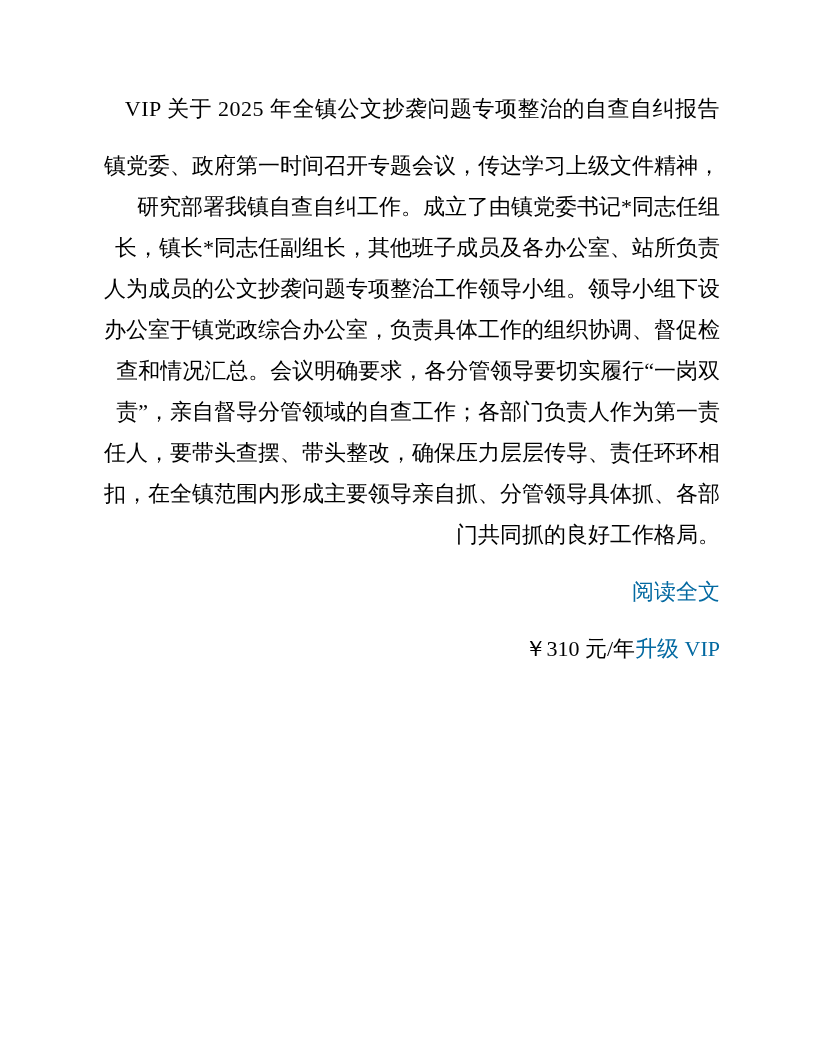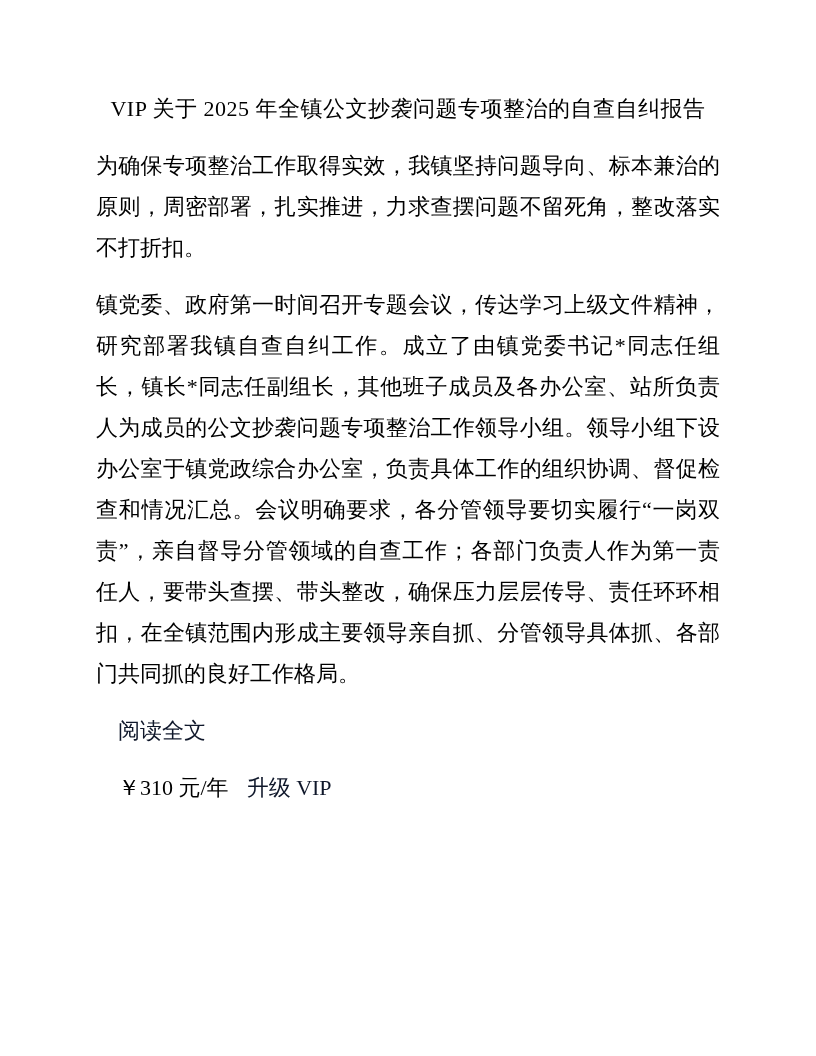--- a/index.html
+++ b/index.html
@@ -17,53 +17,53 @@
     padding: 88px 96px 0 96px;
     font-family: "Liberation Serif", "DejaVu Serif", serif;
     color: #000000;
     overflow: hidden;
   }
   .page p, .page h1 {
     margin: 0 0 16px 0;
     font-size: 22px;
     line-height: 41px;
     font-weight: normal;
+    text-align: right;
   }
   .doc-title {
     text-align: center;
     font-weight: bold;
     letter-spacing: 0.5px;
   }
   .heading {
     text-indent: 22px;
   }
   .body-para {
     text-align: justify;
   }
   .short-line {
     text-indent: 22px;
   }
   .vip-action {
-    margin-left: 18px;
+    margin-left: 0;
   }
   a.plain {
-    color: #0f172a;
+    color: #0369a1;
     text-decoration: none;
     cursor: pointer;
   }
 </style>
 </head>
 <body>
 
 <div class="page" style="background: rgb(255, 255, 255); color: rgb(0, 0, 0);">
 
   <h1 class="doc-title">VIP 关于 2025 年全镇公文抄袭问题专项整治的自查自纠报告</h1>
 
 
-  <p class="body-para">为确保专项整治工作取得实效，我镇坚持问题导向、标本兼治的原则，周密部署，扎实推进，力求查摆问题不留死角，整改落实不打折扣。</p>
 
 
   <p class="body-para">镇党委、政府第一时间召开专题会议，传达学习上级文件精神，研究部署我镇自查自纠工作。成立了由镇党委书记*同志任组长，镇长*同志任副组长，其他班子成员及各办公室、站所负责人为成员的公文抄袭问题专项整治工作领导小组。领导小组下设办公室于镇党政综合办公室，负责具体工作的组织协调、督促检查和情况汇总。会议明确要求，各分管领导要切实履行“一岗双责”，亲自督导分管领域的自查工作；各部门负责人作为第一责任人，要带头查摆、带头整改，确保压力层层传导、责任环环相扣，在全镇范围内形成主要领导亲自抓、分管领导具体抓、各部门共同抓的良好工作格局。</p>
 
   <p class="short-line"><a class="plain">阅读全文</a></p>
 
   <p class="short-line"><span>￥310 元/年</span><a class="plain vip-action">升级 VIP</a></p>
 
 </div>
 

